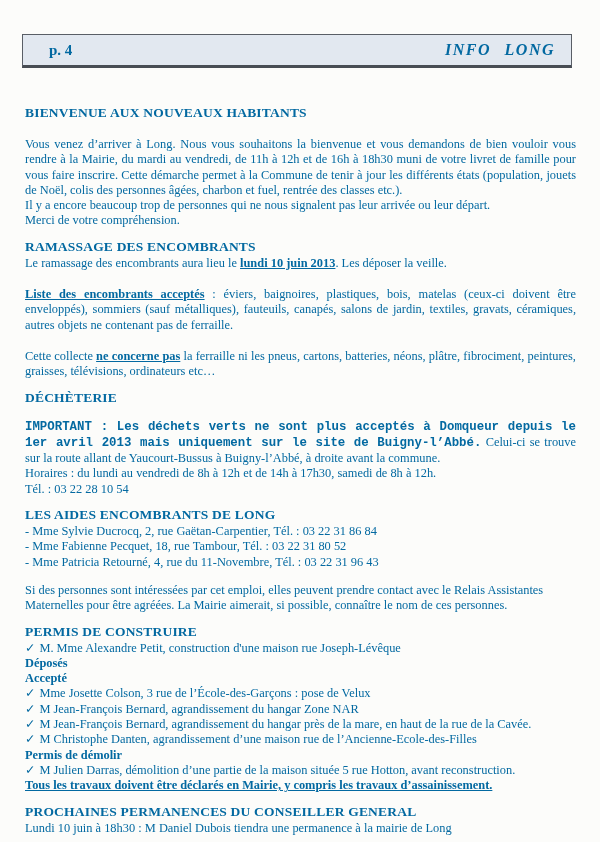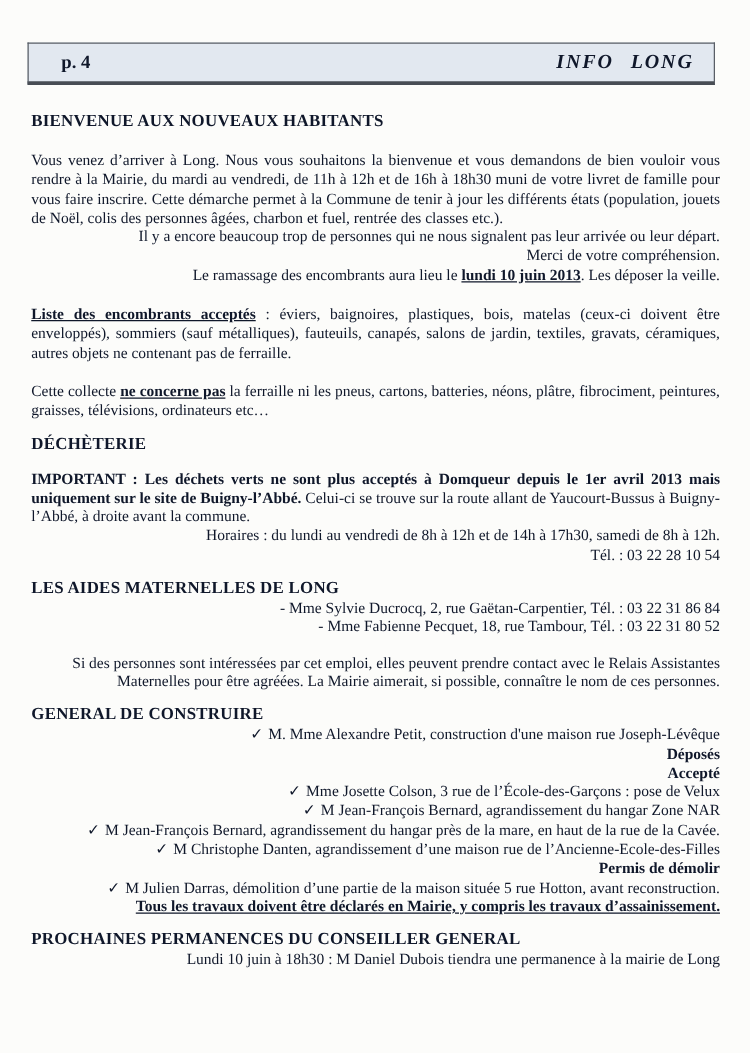--- a/index.html
+++ b/index.html
@@ -1,36 +1,36 @@
 <!DOCTYPE html>
 <html><head>
 <meta charset="utf-8">
 <style>
   html,body { margin:0; padding:0; background:#ffffff; }
   .page {
     position:relative; width:600px; height:842px; overflow:hidden;
-    background:#fcfcfa; color:#0f172a;
+    background:#fcfcfa; color:#0369a1;
     font-family:"Liberation Serif", serif;
   }
   .header-box {
     display:flex; justify-content:space-between; align-items:center;
     margin:34px 28px 0 22px; height:30px;
     background:#e2e8f0;
     border:1px solid #595e66; border-bottom:3px solid #484d54;
     padding:0 16px 0 26px;
   }
   .page-num { font-weight:bold; font-size:15px; }
   .masthead { font-weight:bold; font-style:italic; font-size:16px; letter-spacing:1.5px; word-spacing:8px; }
   .content { padding:0 24px 0 25px; }
   .section-title { font-weight:bold; font-size:13.5px; line-height:16px; margin:10px 0 1px; letter-spacing:0.2px; }
-  .section-title.first { margin-top:21px; }
-  .para { margin:0; font-size:12.4px; line-height:15.3px;text-align:right; }
+  .section-title.first { margin-top:37px; }
+  .para { margin:0; font-size:12.4px; line-height:15.3px; }
   .just { text-align:justify;margin-top:16px; }
   .bu { font-weight:bold; text-decoration:underline; }
-  .bold { font-weight:bold; }
+  .bold { font-weight:bold;font-family:Liberation Mono, monospace; }
   .mt { margin-top:13px; }
   .sub { font-weight:bold; }
   .check { display:inline-block; margin-right:4px; }
 </style>
 </head>
 <body>
 
 <div class="page">
 
   <div class="header-box">
@@ -41,41 +41,43 @@
   <div class="content">
 
     <div>
       <div class="section-title first">BIENVENUE AUX NOUVEAUX HABITANTS</div>
       <p class="para just">Vous venez d’arriver à Long. Nous vous souhaitons la bienvenue et vous demandons de bien vouloir vous rendre à la Mairie, du mardi au vendredi, de 11h à 12h et de 16h à 18h30 muni de votre livret de famille pour vous faire inscrire. Cette démarche permet à la Commune de tenir à jour les différents états (population, jouets de Noël, colis des personnes âgées, charbon et fuel, rentrée des classes etc.).</p>
       <p class="para">Il y a encore beaucoup trop de personnes qui ne nous signalent pas leur arrivée ou leur départ.</p>
       <p class="para">Merci de votre compréhension.</p>
     </div>
 
     <div>
+      <div class="section-title">RAMASSAGE DES ENCOMBRANTS</div>
       <p class="para"><span>Le ramassage des encombrants aura lieu le </span><span class="bu">lundi 10 juin 2013</span><span>.  Les déposer la veille.</span></p>
       <p class="para just"><span class="bu">Liste des encombrants acceptés</span><span> : éviers, baignoires, plastiques, bois, matelas (ceux-ci doivent être enveloppés), sommiers (sauf métalliques), fauteuils, canapés, salons de jardin, textiles, gravats, céramiques, autres objets ne contenant pas de ferraille.</span></p>
       <p class="para just"><span>Cette collecte </span><span class="bu">ne concerne pas</span><span> la ferraille ni les pneus, cartons, batteries, néons, plâtre, fibrociment, peintures, graisses, télévisions, ordinateurs etc…</span></p>
     </div>
 
     <div>
       <div class="section-title">DÉCHÈTERIE</div>
       <p class="para just mt"><span class="bold">IMPORTANT : Les déchets verts ne sont plus acceptés à Domqueur depuis le 1er avril 2013 mais uniquement sur le site de Buigny-l’Abbé.</span><span> Celui-ci se trouve sur la route allant de Yaucourt-Bussus à Buigny-l’Abbé, à droite avant la commune.</span></p>
       <p class="para">Horaires : du lundi au vendredi de 8h à 12h et de 14h à 17h30, samedi de 8h à 12h.</p>
       <p class="para">Tél. : 03 22 28 10 54</p>
     </div>
 
     <div>
-      <div class="section-title">LES AIDES MATERNELLES DE LONG</div>
+      <div class="section-title">LES AIDES ENCOMBRANTS DE LONG</div>
       <p class="para">- Mme Sylvie Ducrocq, 2, rue Gaëtan-Carpentier, Tél. : 03 22 31 86 84</p>
       <p class="para">- Mme Fabienne Pecquet, 18, rue Tambour, Tél. : 03 22 31 80 52</p>
+      <p class="para">- Mme Patricia Retourné, 4, rue du 11-Novembre, Tél. : 03 22 31 96 43</p>
       <p class="para mt">Si des personnes sont intéressées par cet emploi, elles peuvent prendre contact avec le Relais Assistantes Maternelles pour être agréées. La Mairie aimerait, si possible, connaître le nom de ces personnes.</p>
     </div>
 
     <div>
-      <div class="section-title">GENERAL DE CONSTRUIRE</div>
+      <div class="section-title">PERMIS DE CONSTRUIRE</div>
       <p class="para"><span class="check">✓</span><span>M. Mme Alexandre Petit, construction d'une maison rue Joseph-Lévêque</span></p>
       <p class="para sub">Déposés</p>
       <p class="para sub">Accepté</p>
       <p class="para"><span class="check">✓</span><span>Mme Josette Colson, 3 rue de l’École-des-Garçons : pose de Velux</span></p>
       <p class="para"><span class="check">✓</span><span>M Jean-François Bernard, agrandissement du hangar Zone NAR</span></p>
       <p class="para"><span class="check">✓</span><span>M Jean-François Bernard, agrandissement du hangar près de la mare, en haut de la rue de la Cavée.</span></p>
       <p class="para"><span class="check">✓</span><span>M Christophe Danten, agrandissement d’une maison rue de l’Ancienne-Ecole-des-Filles</span></p>
       <p class="para sub">Permis de démolir</p>
       <p class="para"><span class="check">✓</span><span>M Julien Darras, démolition d’une partie de la maison située 5 rue Hotton, avant reconstruction.</span></p>
       <p class="para bu">Tous les travaux doivent être déclarés en Mairie, y compris les travaux d’assainissement.</p>

